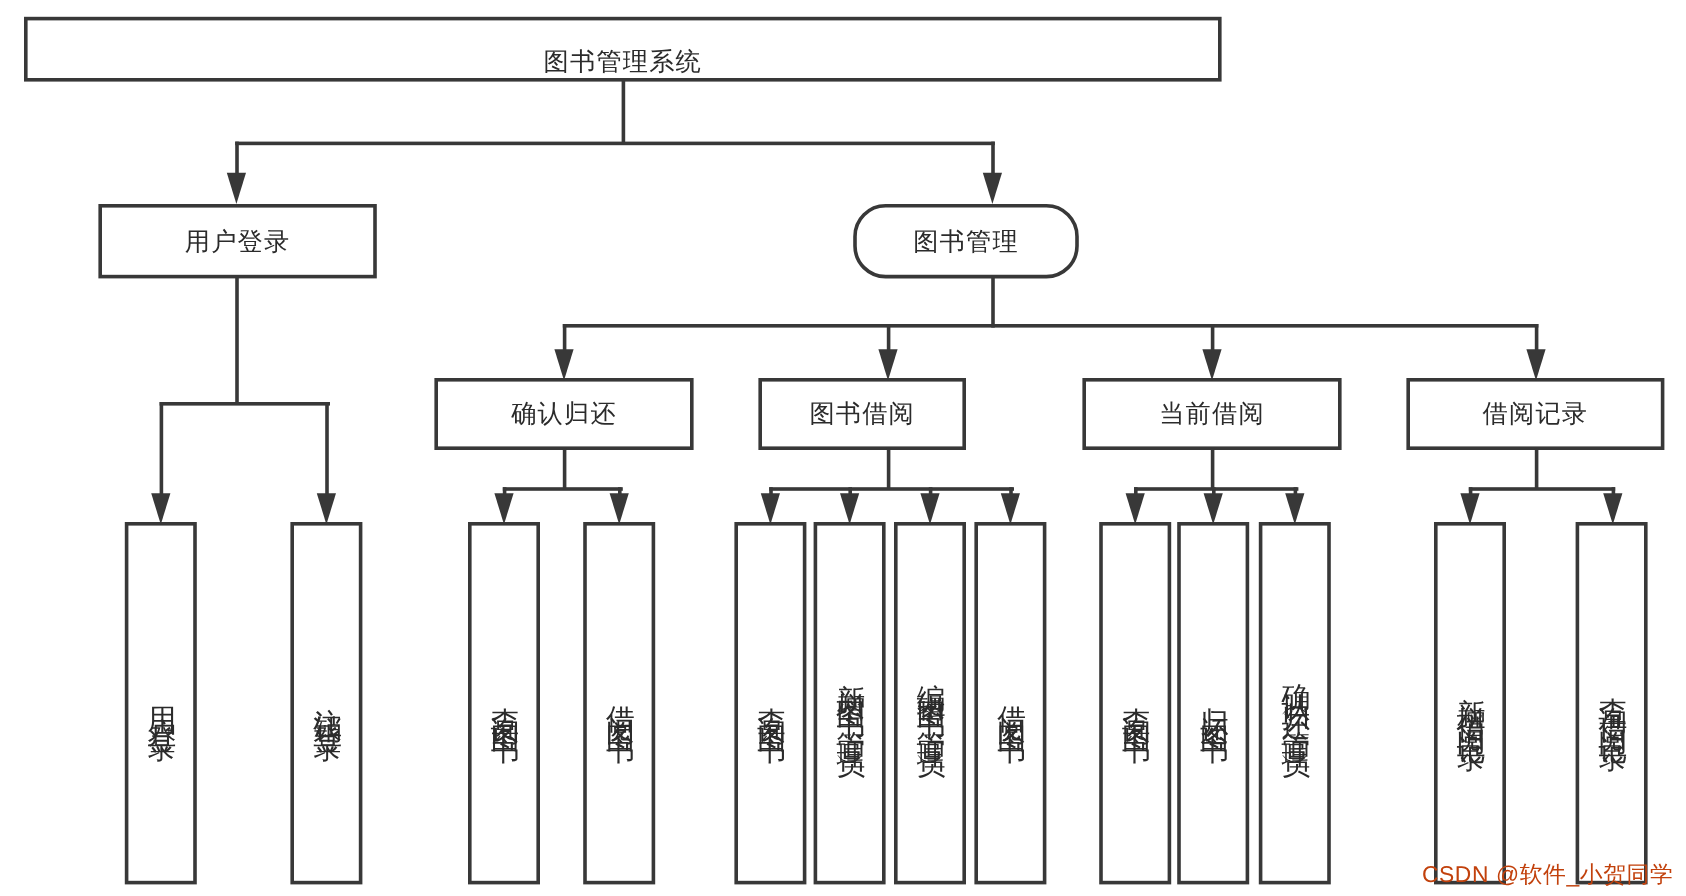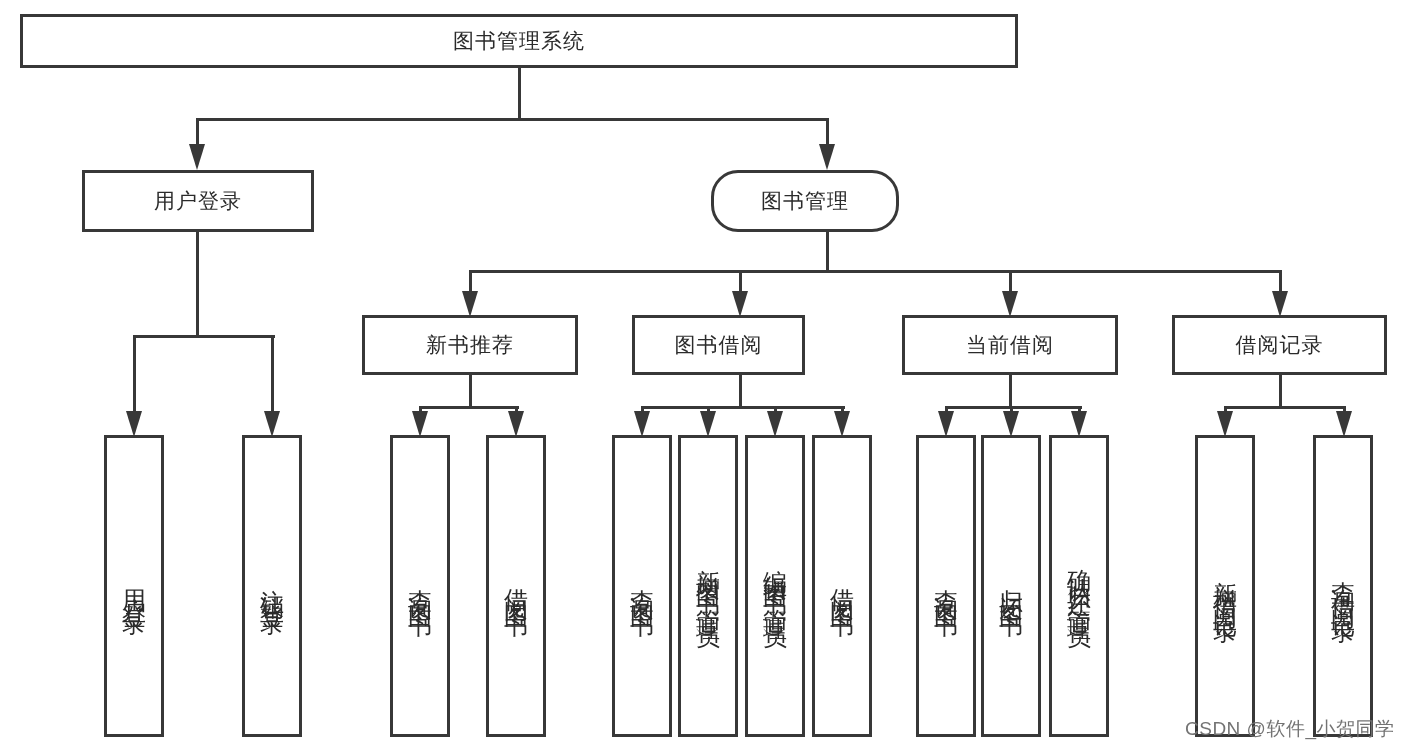--- a/index.html
+++ b/index.html
@@ -23,42 +23,42 @@
   }
   .vl{position:absolute;width:3px;background:#383838;}
   .hl{position:absolute;height:3px;background:#383838;}
   .ar{
     position:absolute;width:0;height:0;
     border-left:8px solid transparent;border-right:8px solid transparent;
     border-top:26px solid #383838;
   }
   .watermark{
     position:absolute;left:1185px;top:716px;width:215px;
-    font-size:19px;color:#737373;letter-spacing:0.5px;white-space:nowrap;z-index:5;
+    font-size:19px;color:#c2410c;letter-spacing:0.5px;white-space:nowrap;z-index:5;
   }
 </style>
 </head>
 <body>
 
 <div id="stage">
 
-  <div class="node" style="left:20px;top:14px;width:998px;height:54px;">
+  <div class="node" style="left:20px;top:14px;width:998px;height:54px;align-items:flex-end;">
     <span>图书管理系统</span>
   </div>
 
   <div class="node" style="left:82px;top:170px;width:232px;height:62px;">
     <span>用户登录</span>
   </div>
 
   <div class="node" style="left:711px;top:170px;width:188px;height:62px;border-radius:27px;">
     <span>图书管理</span>
   </div>
 
   <div class="node" style="left:362px;top:315px;width:216px;height:60px;">
-    <span>新书推荐</span>
+    <span>确认归还</span>
   </div>
 
   <div class="node" style="left:632px;top:315px;width:173px;height:60px;">
     <span>图书借阅</span>
   </div>
 
   <div class="node" style="left:902px;top:315px;width:216px;height:60px;font-family:Liberation Serif, serif;">
     <span>当前借阅</span>
   </div>
 

